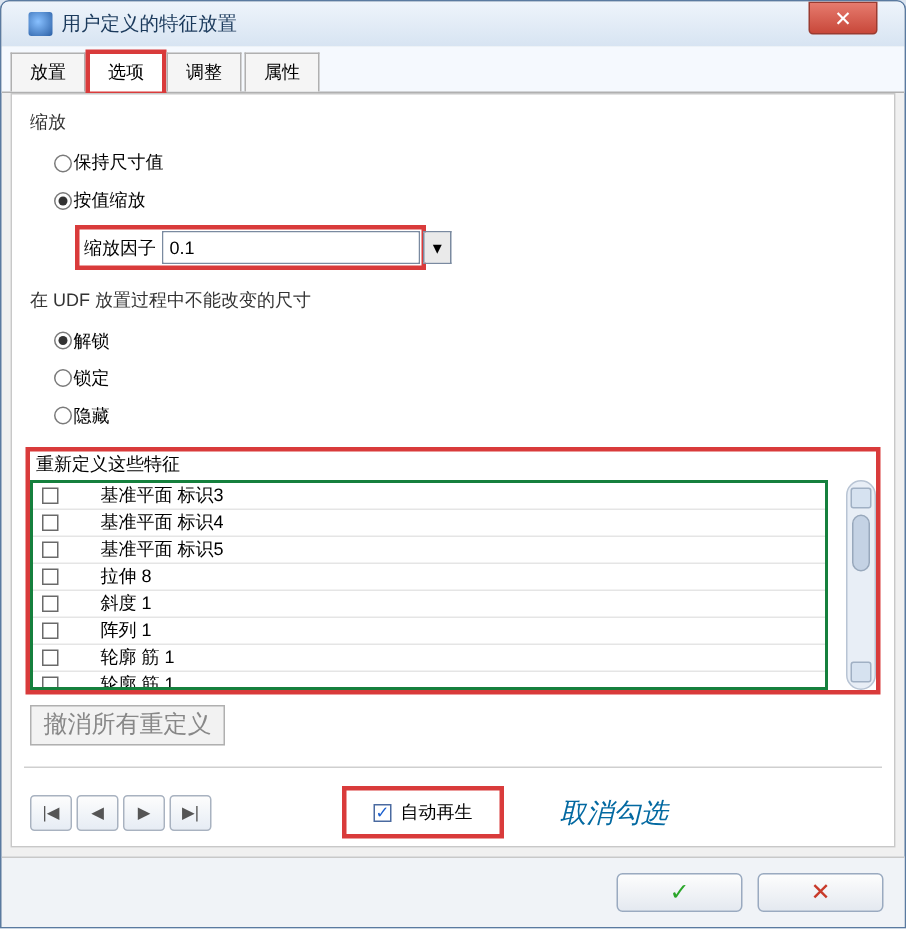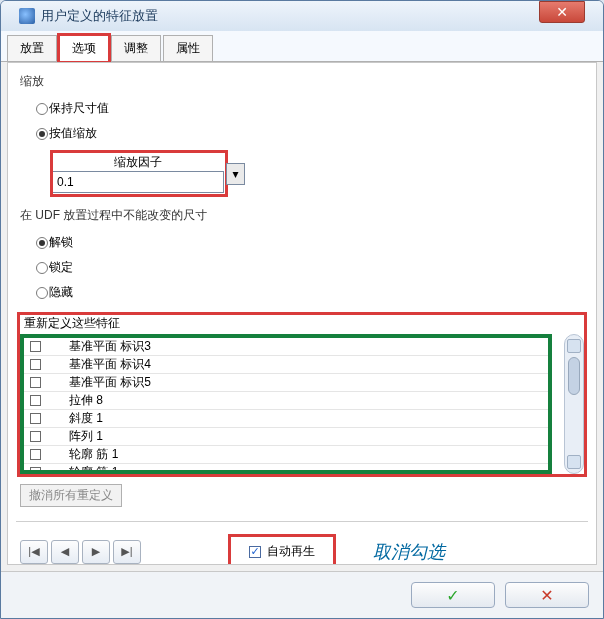--- a/index.html
+++ b/index.html
@@ -20,36 +20,36 @@
   .radio-row { display: flex; align-items: center; gap: 1px; margin-left: 16px; margin-top: 2px; }
   .radio { width: 12px; height: 12px; border: 1px solid #7a7a7a; border-radius: 50%; display: inline-flex; align-items: center; justify-content: center; }
   .radio.checked::after { content: ""; width: 6px; height: 6px; background: #333; border-radius: 50%; }
   .radio.disabled { border-color: #c0c0c0; }
   .disabled-text { color: #a0a0a0; }
 
   .factor-row { display: flex; align-items: center; margin-left: 32px; margin-top: 4px; gap: 0; }
   .combo { display: flex; border: 1px solid #7a8aa0; height: 22px; }
   .combo input { border: none; width: 170px; padding: 0 4px; font-size: 12px; outline: none; }
   .combo .drop { width: 18px; border-left: 1px solid #7a8aa0; display: flex; align-items: center; justify-content: center; background: #eaeaea; }
-  .hlbox { outline: 3px solid #d93b3b; outline-offset: -1px; padding: 2px 2px 2px 0; flex-direction: column; }
+  .hlbox { outline: 3px solid #d93b3b; outline-offset: -1px; padding: 2px 2px 2px 0; }
 
   .section-gap { height: 4px; }
 
   .listbox-wrap { outline: 3px solid #d93b3b; padding: 0; margin-top: 2px; }
   .list-label { margin-left: 4px; margin-bottom: 2px; font-size: 12px; }
   .list-area { display: flex; gap: 12px; }
-  .listbox { border: 4px solid #15803d; flex: 1; height: 140px; overflow-y: auto; background: #fff; }
+  .listbox { border: 2px solid #15803d; flex: 1; height: 140px; overflow-y: auto; background: #fff; }
   .row { display: flex; align-items: center; height: 18px; border-bottom: 1px solid #e5e5e5; padding-left: 6px; gap: 28px; }
   .chk { width: 11px; height: 11px; border: 1px solid #6a6a6a; }
   .scrolltrack { width: 20px; height: 140px; background: #e8eef6; border: 1px solid #b8c4d4; border-radius: 12px; display: flex; flex-direction: column; align-items: center; padding: 4px 0; }
   .scrolltrack .btn { width: 14px; height: 14px; background: #d6e2f0; border: 1px solid #a0b0c4; border-radius: 2px; }
   .scrolltrack .thumb { flex: 0 0 38px; width: 12px; background: #c4d2e4; border: 1px solid #98a8bc; border-radius: 6px; margin: 4px 0; }
   .scrolltrack .sp { flex: 1; }
 
-  .btn-flat { border: 1px solid #b0b0b0; background: #f2f2f2; padding: 2px 8px; font-size: 12px; color: #888; width: fit-content; margin-top: 4px; }
+  .btn-flat { border: 1px solid #b0b0b0; background: #f2f2f2; padding: 2px 8px; font-size: 16px; color: #888; width: fit-content; margin-top: 4px; }
 
   .hr { height: 2px; border-top: 1px solid #cfcfcf; border-bottom: 1px solid #fff; margin: 8px -4px; }
 
   .media-row { display: flex; align-items: center; gap: 20px; }
   .mbtn { width: 28px; height: 24px; border: 1px solid #a8b2c0; background: linear-gradient(#fdfdfd,#e6ecf4); display: flex; align-items: center; justify-content: center; border-radius: 3px; font-size: 11px; color: #555; }
   .mgroup { display: flex; gap: 3px; }
   .auto-regen { outline: 3px solid #d93b3b; padding: 6px 18px; display: flex; align-items: center; gap: 6px; margin-left: 70px; }
   .checkbox { width: 12px; height: 12px; border: 1px solid #4a6aa0; display: inline-flex; align-items: center; justify-content: center; color: #1a5fcf; font-size: 11px; }
   .anno { color: #0369a1; font-size: 18px; font-weight: 500; margin-left: 20px; font-style: italic; }
 

